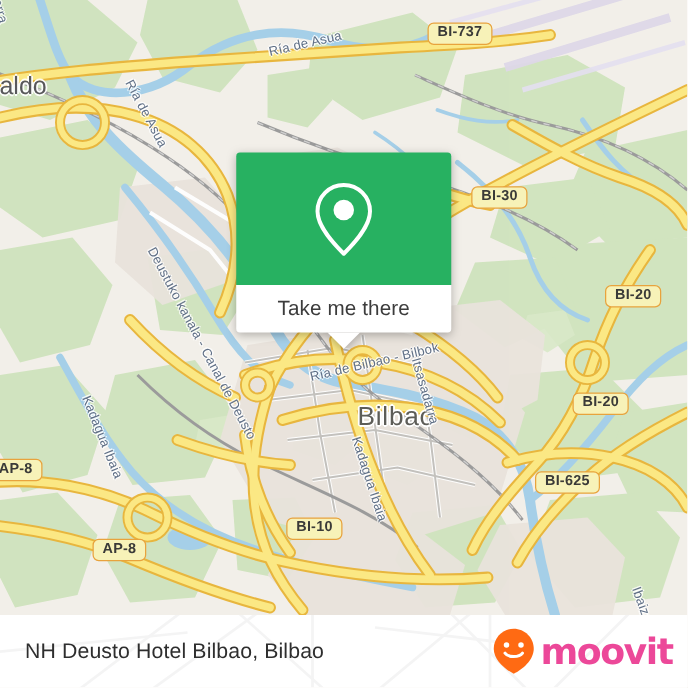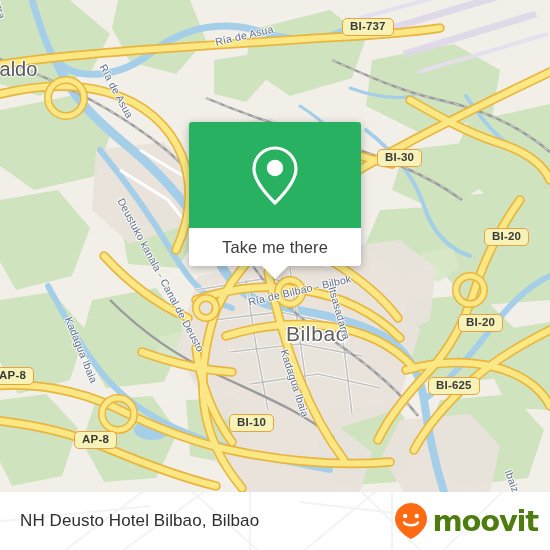--- a/index.html
+++ b/index.html
@@ -168,21 +168,21 @@
   #brand {
     position: absolute;
     right: 12px;
     top: 50%;
     transform: translateY(-50%);
     display: flex;
     align-items: center;
     gap: 3px;
   }
   #brand-text {
-    color: #4d7c0f;
+    color: #ec4899;
     font-family: "DejaVu Sans", sans-serif;
     font-size: 29px;
     font-weight: bold;
     letter-spacing: -1.2px;
     line-height: 29px;
   }
 </style>
 </head>
 <body>
 

